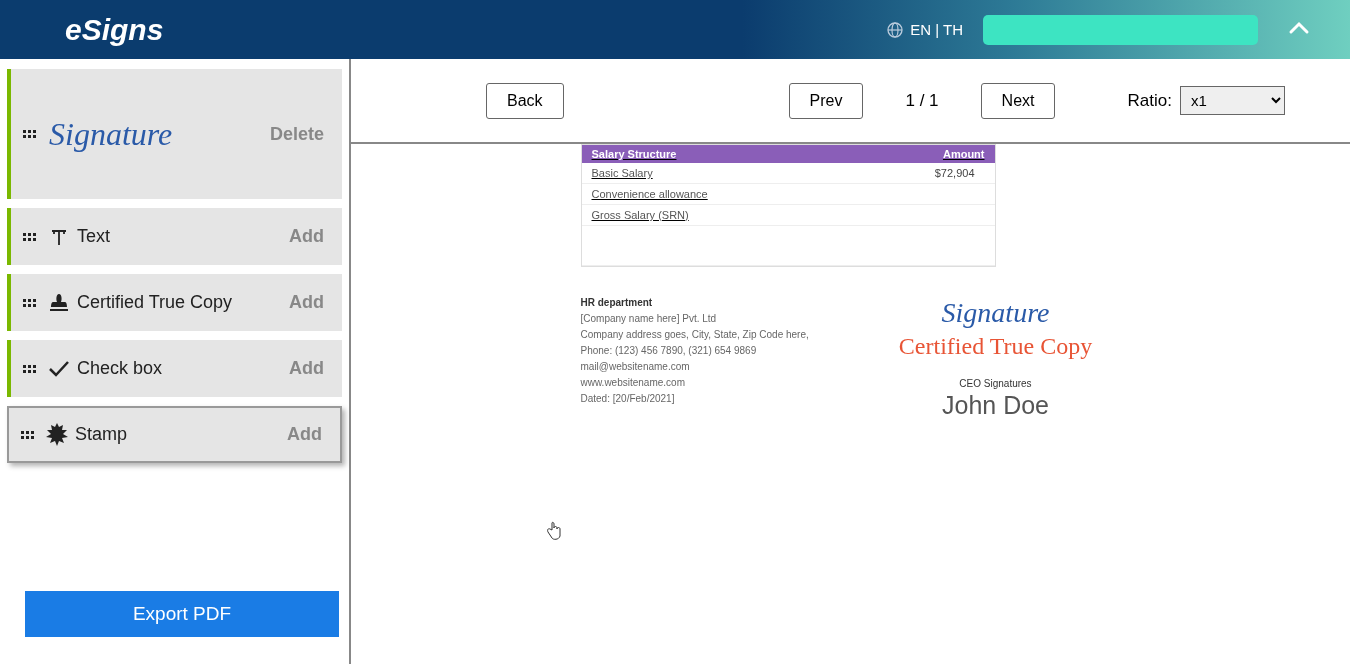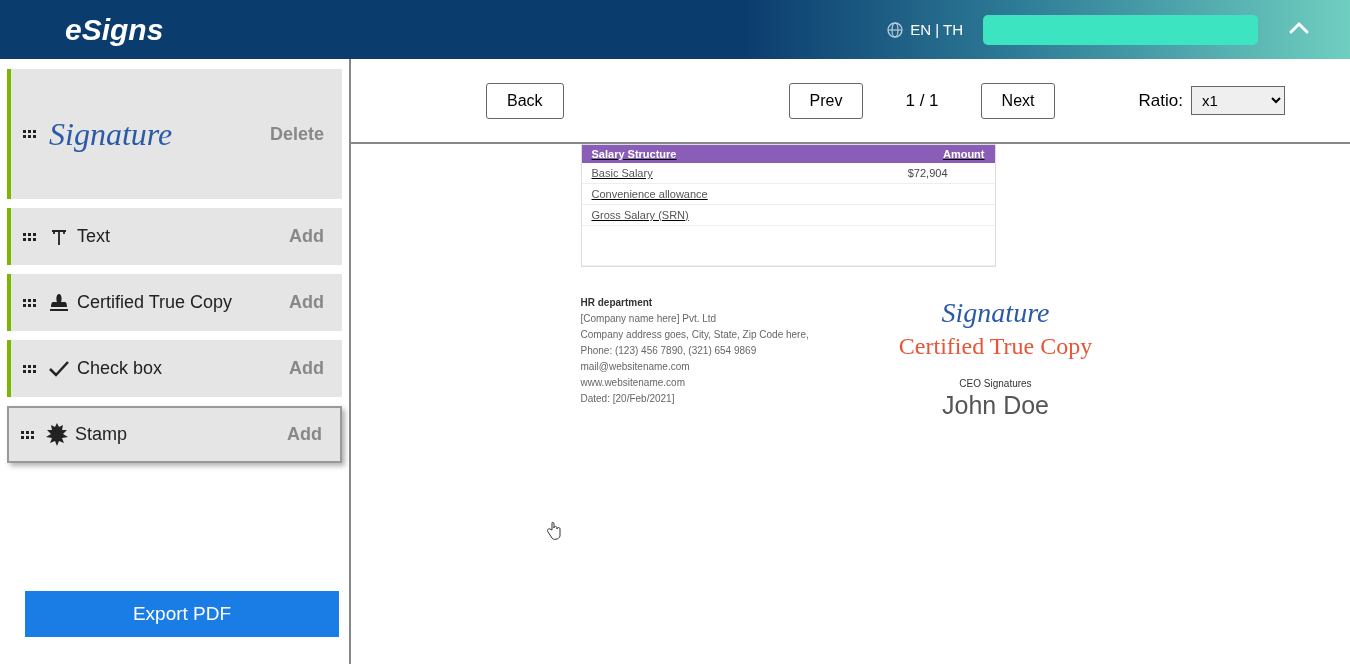--- a/index.html
+++ b/index.html
@@ -35,29 +35,29 @@
     .sb-action { font-size: 18px; color: #888; font-weight: bold; cursor: pointer; }
     .sb-spacer { flex: 1; }
     .export-btn { height: 46px; background: #1a7ce5; color: white; font-size: 19px; border: none; cursor: pointer; margin: 0 3px 17px 18px; }
     
     .content { flex: 1; position: relative; }
     .toolbar { height: 85px; display: flex; align-items: center; padding: 0 65px 0 135px; border-bottom: 2px solid #888; }
     .btn { border: 1px solid #666; background: white; padding: 8px 20px; font-size: 16px; cursor: pointer; border-radius: 3px; }
     .nav-group { display: flex; align-items: center; gap: 42px; margin-left: 225px; }
     .page-indicator { font-size: 17px; }
     .ratio-group { margin-left: auto; display: flex; align-items: center; gap: 8px; font-size: 17px; }
-    .ratio-select { border: 1px solid #666; padding: 4px 6px; font-size: 15px; width: 94px; }
+    .ratio-select { border: 1px solid #666; padding: 4px 6px; font-size: 15px; width: 105px; }
     
     .doc-area { padding: 0; height: 518px; overflow: hidden; position: relative; }
     .document { position: relative; margin: 0 auto; width: 540px; }
     
     .salary-table { width: 415px; margin-left: 0; border: 1px solid #ddd; text-decoration: underline; }
     .salary-header { background: #8a5eb8; color: white; font-size: 11px; padding: 3px 10px; display: flex; justify-content: space-between; font-weight: bold; }
     .salary-row { padding: 4px 10px; font-size: 11px; border-bottom: 1px solid #eee; display: flex; justify-content: space-between; color: #555; }
-    .salary-amount { color: #444; position:absolute; right:47px; }
+    .salary-amount { color: #444; position:absolute; right:20px; }
     
     .certificate-line { display: flex; align-items: center; gap: 5px; margin-top: 40px; }
     .check-mark { position: relative; width: 22px; height: 20px; }
     .check-box-outline { position: absolute; bottom: 0; left: 2px; width: 15px; height: 15px; border: 2px solid #e67817; }
     .check-tick { position: absolute; top: -5px; left: 4px; }
     .cert-text { font-size: 10px; color: #333; font-weight: bold; }
     
     .footer-section { display: flex; margin-top: 30px; gap: 30px; }
     .hr-dept { flex: 1; font-size: 10px; color: #666; }
     .hr-dept .hr-title { font-weight: bold; color: #333; }

